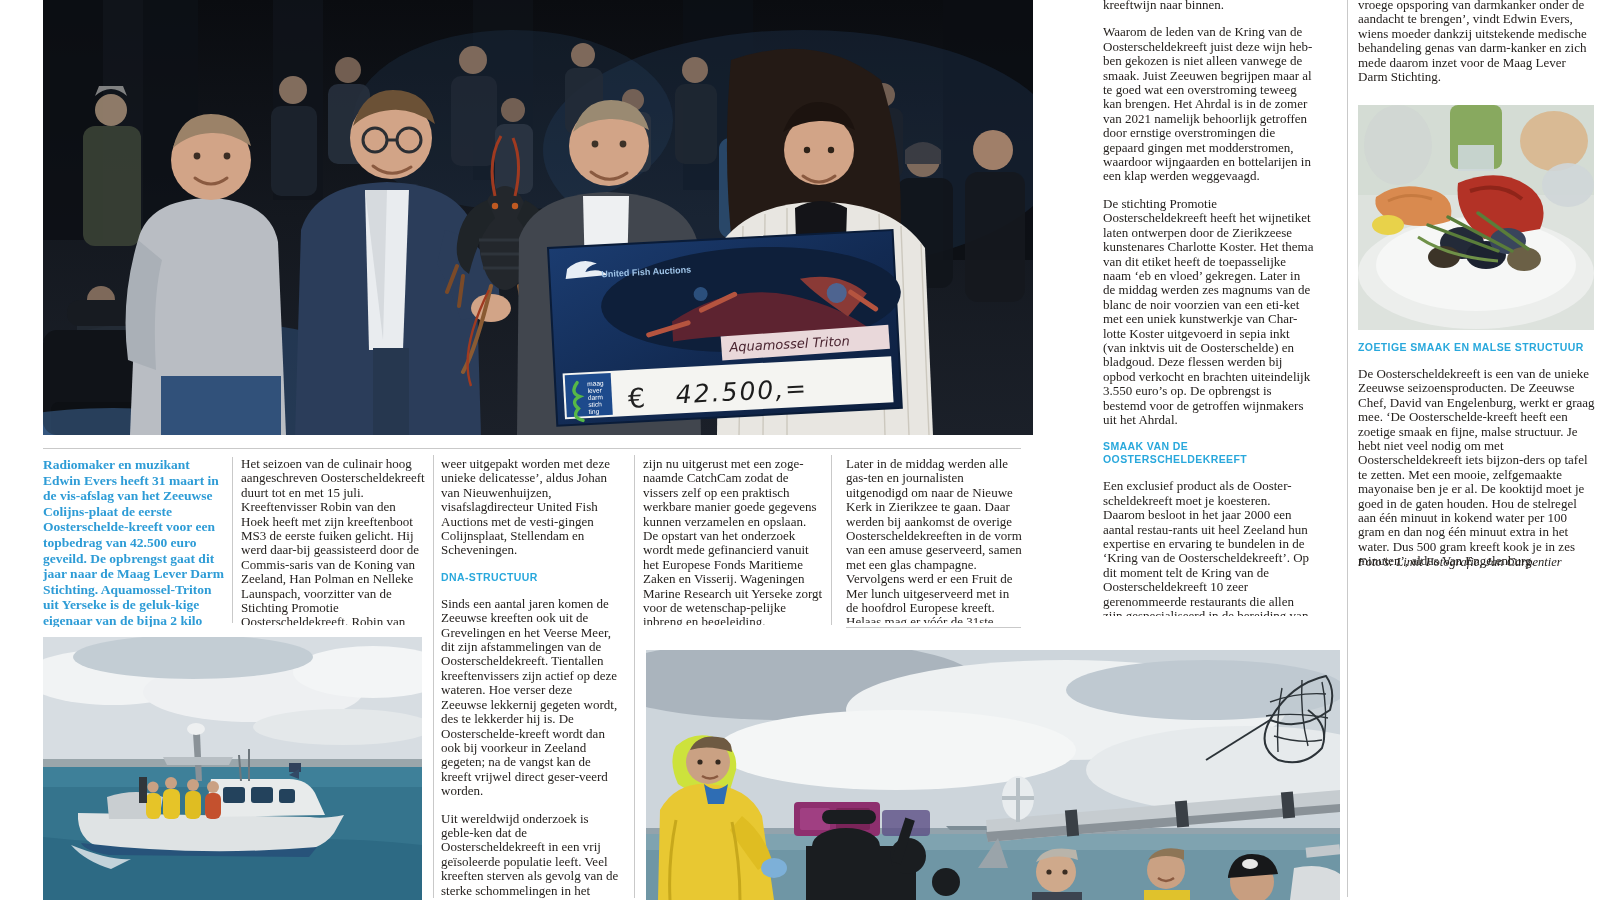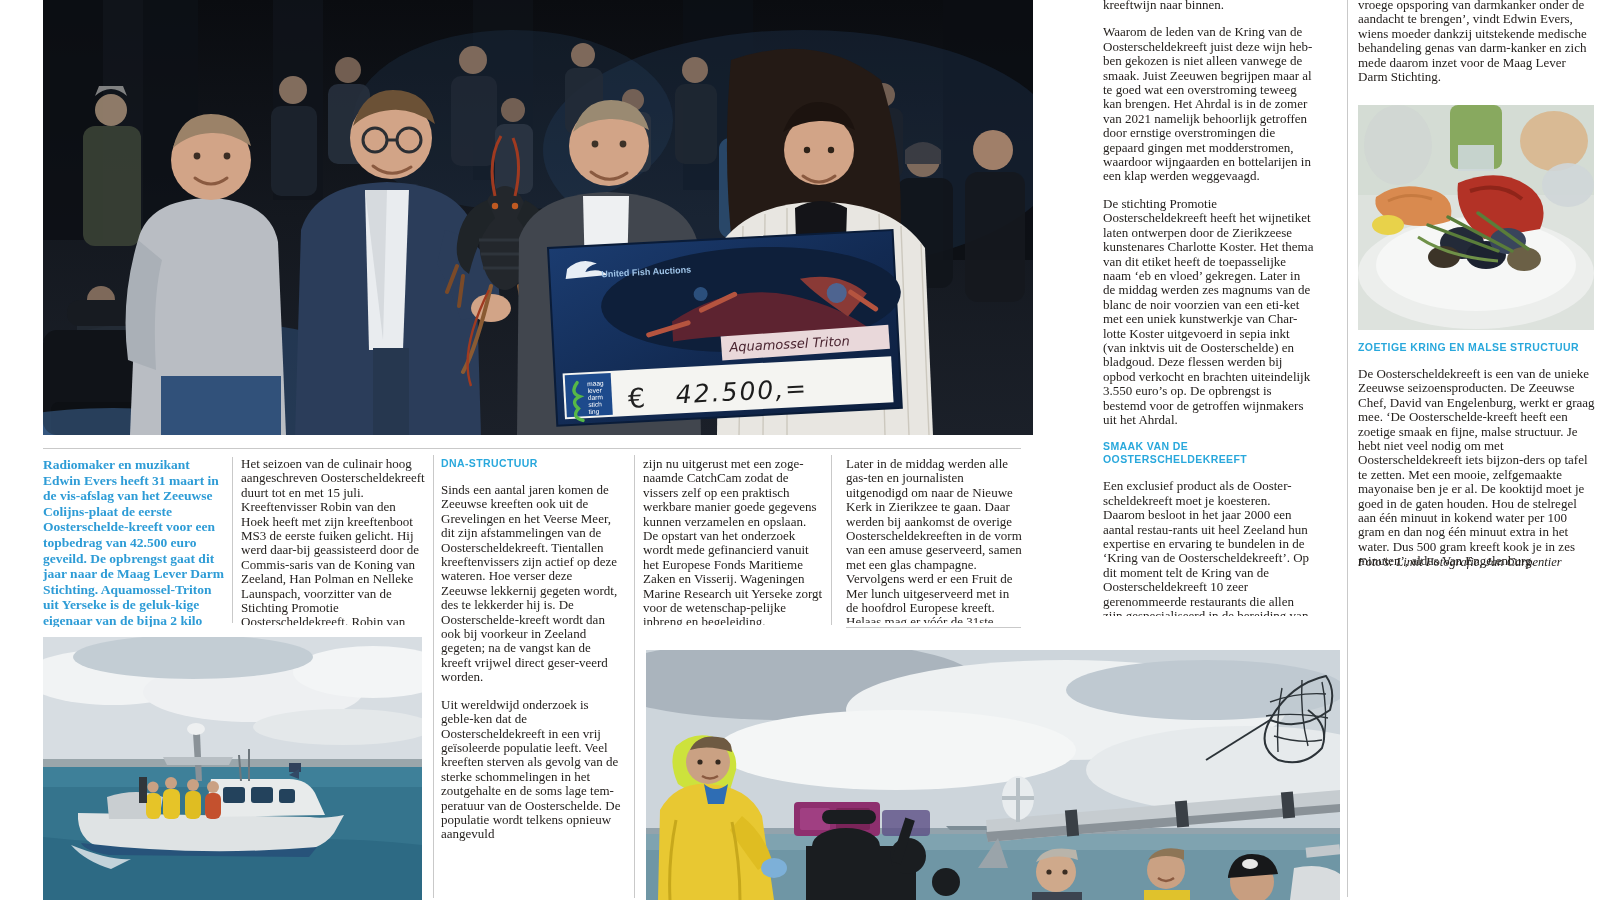--- a/index.html
+++ b/index.html
@@ -201,20 +201,21 @@
 
   <div class="col lead" style="left:43px;top:457px;width:183px;height:170px;overflow:hidden;">
     <p>Radiomaker en muzikant Edwin Evers heeft 31 maart in de vis-afslag van het Zeeuwse Colijns-plaat de eerste Oosterschelde-kreeft voor een topbedrag van 42.500 euro geveild. De opbrengst gaat dit jaar naar de Maag Lever Darm Stichting. Aquamossel-Triton uit Yerseke is de geluk-kige eigenaar van de bijna 2 kilo wegende kreeft.</p>
   </div>
 
   <div class="col" style="left:241px;top:457px;width:184px;height:168px;overflow:hidden;">
     <p>Het seizoen van de culinair hoog aangeschreven Oosterscheldekreeft duurt tot en met 15 juli. Kreeftenvisser Robin van den Hoek heeft met zijn kreeftenboot MS3 de eerste fuiken gelicht. Hij werd daar-bij geassisteerd door de Commis-saris van de Koning van Zeeland, Han Polman en Nelleke Launspach, voorzitter van de Stichting Promotie Oosterscheldekreeft. Robin van den</p>
   </div>
 
   <div class="col" style="left:441px;top:457px;width:180px;height:443px;overflow:hidden;">
+    <p>weer uitgepakt worden met deze unieke delicatesse’, aldus Johan van Nieuwenhuijzen, visafslagdirecteur United Fish Auctions met de vesti-gingen Colijnsplaat, Stellendam en Scheveningen.</p>
     <p class="khead">DNA-STRUCTUUR</p>
     <p>Sinds een aantal jaren komen de Zeeuwse kreeften ook uit de Grevelingen en het Veerse Meer, dit zijn afstammelingen van de Oosterscheldekreeft. Tientallen kreeftenvissers zijn actief op deze wateren. Hoe verser deze Zeeuwse lekkernij gegeten wordt, des te lekkerder hij is. De Oosterschelde-kreeft wordt dan ook bij voorkeur in Zeeland gegeten; na de vangst kan de kreeft vrijwel direct geser-veerd worden.</p>
     <p>Uit wereldwijd onderzoek is geble-ken dat de Oosterscheldekreeft in een vrij geïsoleerde populatie leeft. Veel kreeften sterven als gevolg van de sterke schommelingen in het zoutgehalte en de soms lage tem-peratuur van de Oosterschelde. De populatie wordt telkens opnieuw aangevuld</p>
   </div>
 
   <div class="col" style="left:643px;top:457px;width:180px;height:168px;overflow:hidden;">
     <p>zijn nu uitgerust met een zoge-naamde CatchCam zodat de vissers zelf op een praktisch werkbare manier goede gegevens kunnen verzamelen en opslaan. De opstart van het onderzoek wordt mede gefinancierd vanuit het Europese Fonds Maritieme Zaken en Visserij. Wageningen Marine Research uit Yerseke zorgt voor de wetenschap-pelijke inbreng en begeleiding.</p>
   </div>
 
   <div class="col" style="left:846px;top:457px;width:177px;height:166px;overflow:hidden;">
@@ -253,21 +254,21 @@
       <ellipse cx="128" cy="150" rx="20" ry="14" fill="#1c2230"></ellipse>
       <ellipse cx="150" cy="136" rx="18" ry="13" fill="#39455c"></ellipse>
       <ellipse cx="86" cy="152" rx="16" ry="11" fill="#3c3428"></ellipse>
       <ellipse cx="166" cy="154" rx="17" ry="12" fill="#6b6046"></ellipse>
       <path d="M70 120 l70 26 M90 112 l64 34 M120 108 l50 36" stroke="#5a7d3a" stroke-width="3.4" stroke-linecap="round"></path>
       <path d="M60 132 q30 20 80 24" stroke="#6f9148" stroke-width="3" fill="none"></path>
     </svg>
   </figure>
 
   <div class="col" style="left:1358px;top:341px;width:238px;height:240px;overflow:hidden;">
-    <p class="khead">ZOETIGE KRING EN MALSE STRUCTUUR</p>
+    <p class="khead">ZOETIGE SMAAK EN MALSE STRUCTUUR</p>
     <p>De Oosterscheldekreeft is een van de unieke Zeeuwse seizoensproducten. De Zeeuwse Chef, David van Engelenburg, werkt er graag mee. ‘De Oosterschelde-kreeft heeft een zoetige smaak en fijne, malse structuur. Je hebt niet veel nodig om met Oosterscheldekreeft iets bijzon-ders op tafel te zetten. Met een mooie, zelfgemaakte mayonaise ben je er al. De kooktijd moet je goed in de gaten houden. Hou de stelregel aan één minuut in kokend water per 100 gram en dan nog één minuut extra in het water. Dus 500 gram kreeft kook je in zes minuten’, aldus Van Engelenburg.</p>
   </div>
 
   <div class="abs caption" style="left:1358px;top:555px;width:238px;">Foto’s: Limit Fotografie, Jan Carpentier</div>
 
   <figure class="abs" style="left:43px;top:637px;width:379px;height:263px;">
     <svg width="379" height="263" viewBox="0 0 379 263" preserveAspectRatio="none">
       <rect width="379" height="130" fill="#d7dde2"></rect>
       <ellipse cx="70" cy="40" rx="90" ry="28" fill="#f1f3f4"></ellipse>
       <ellipse cx="210" cy="55" rx="110" ry="30" fill="#eef0f2"></ellipse>

